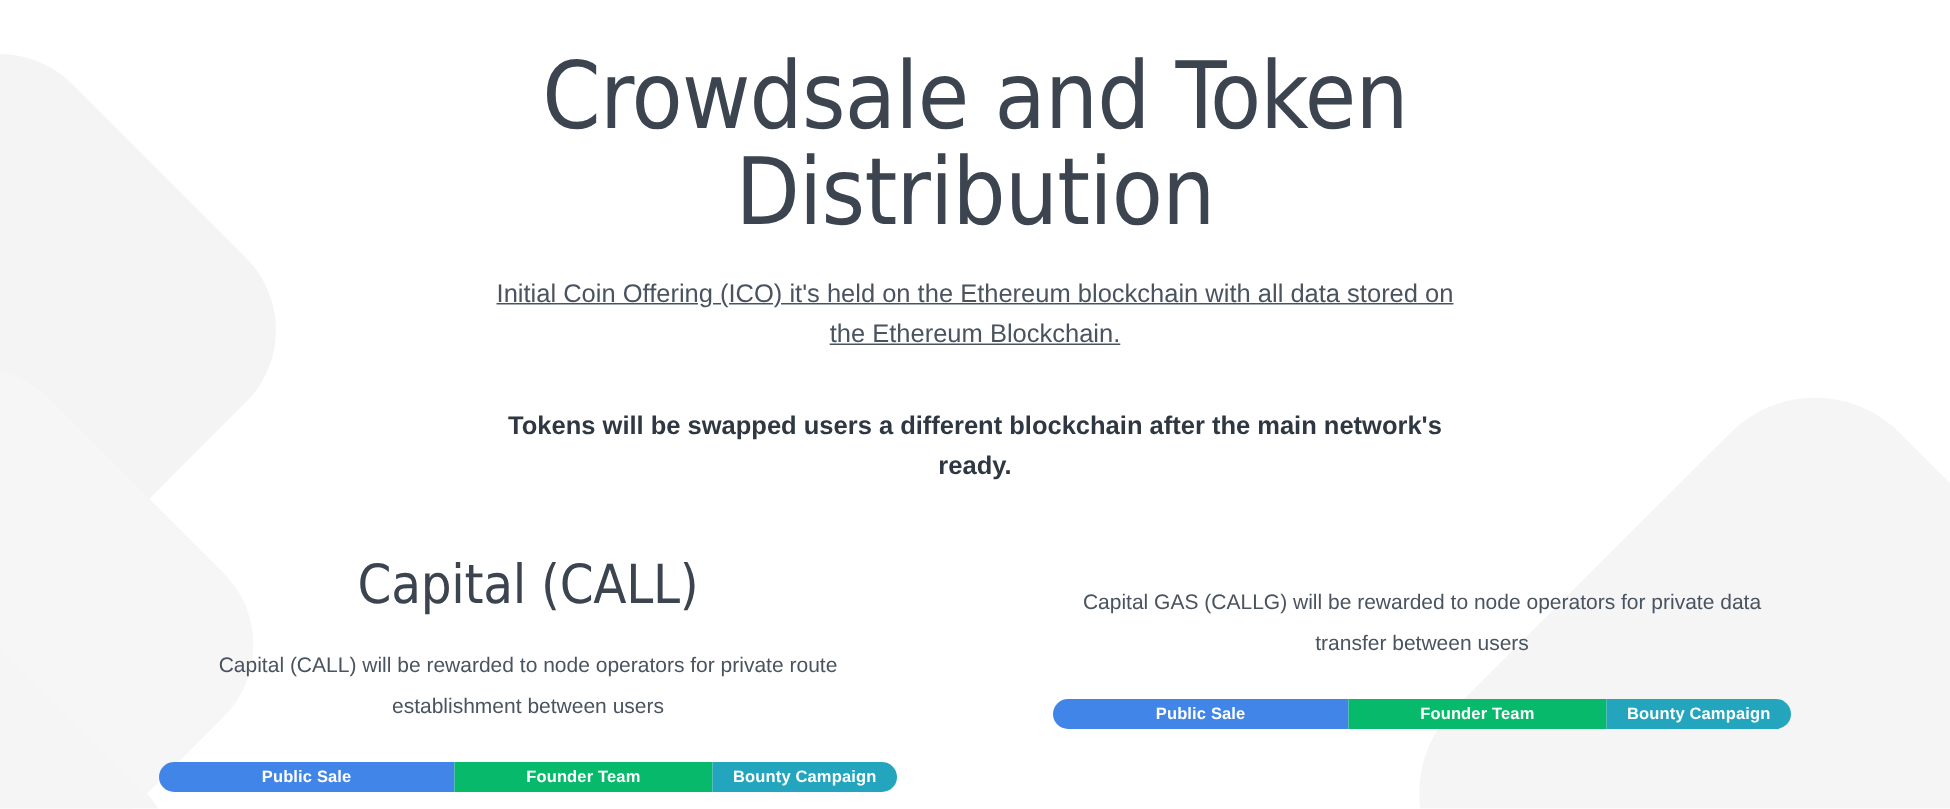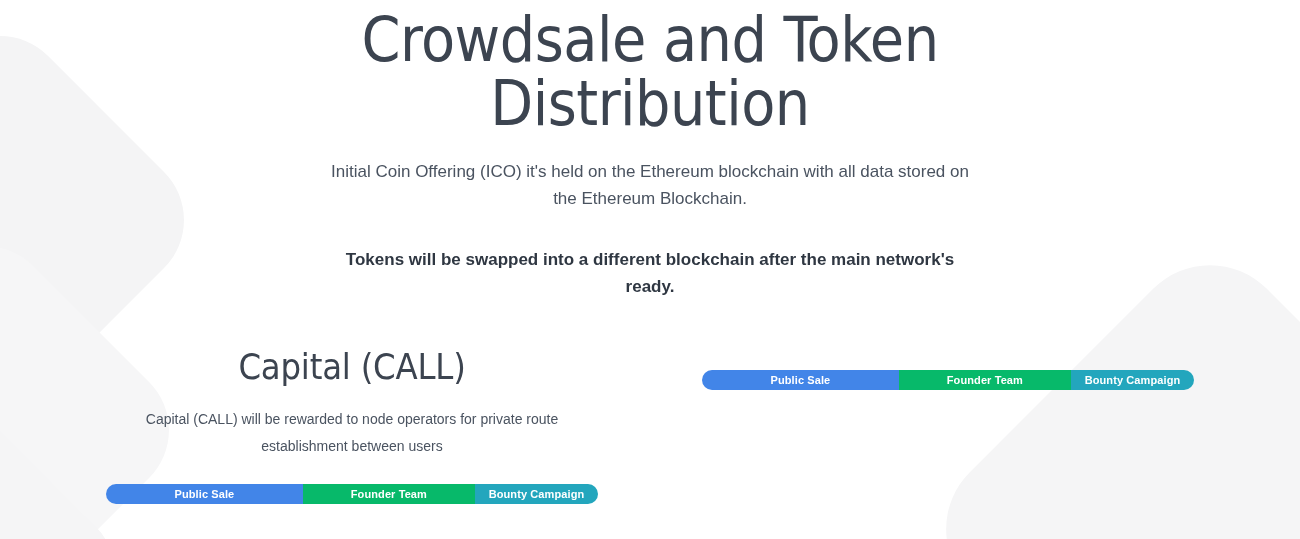--- a/index.html
+++ b/index.html
@@ -66,39 +66,40 @@
 
   
   .page {
     position: relative;
     z-index: 1;
     width: 1300px;
   }
 
   .hero {
     text-align: center;
-    padding-top: 8px;
+    padding-top: 32px;
   }
   .hero-title {
     font-family: "DejaVu Sans Condensed", "Liberation Sans", sans-serif;
     font-weight: 300;
     font-size: 62px;
     line-height: 64px;
     letter-spacing: -0.5px;
     color: #3c4450;
     margin: 0 auto;
     max-width: 640px;
   }
   .hero-sub {
     font-size: 17px;
     line-height: 27px;
     color: #4a5360;
     margin: 22px auto 0;
     max-width: 640px;
     font-weight: 400;
+    text-decoration: underline;
   }
   .hero-note {
     font-size: 17px;
     line-height: 27px;
     color: #2f3742;
     font-weight: 700;
     margin: 34px auto 0;
     max-width: 660px;
   }
 
@@ -162,36 +163,37 @@
   <div class="blob blob-b"></div>
   <div class="blob blob-c"></div>
   <div class="wedge-right"></div>
 </div>
 
 <div class="page">
 
   <section class="hero">
     <h1 class="hero-title">Crowdsale and Token Distribution</h1>
     <p class="hero-sub">Initial Coin Offering (ICO) it's held on the Ethereum blockchain with all data stored on the Ethereum Blockchain.</p>
-    <p class="hero-note">Tokens will be swapped into a different blockchain after the main network's ready.</p>
+    <p class="hero-note">Tokens will be swapped users a different blockchain after the main network's ready.</p>
   </section>
 
   <section class="tokens">
 
     <div class="token-col">
       <h2 class="token-title">Capital (CALL)</h2>
       <p class="token-desc">Capital (CALL) will be rewarded to node operators for private route establishment between users</p>
       <div class="dist-bar">
         <div class="seg" style="flex: 0 0 40%; background: rgb(66, 133, 232);">Public Sale</div>
         <div class="seg" style="flex: 0 0 35%; background: rgb(7, 185, 106);">Founder Team</div>
         <div class="seg" style="flex: 0 0 25%; background: rgb(35, 166, 189);">Bounty Campaign</div>
       </div>
     </div>
 
     <div class="token-col">
+      <p class="token-desc">Capital GAS (CALLG) will be rewarded to node operators for private data transfer between users</p>
       <div class="dist-bar">
         <div class="seg" style="flex: 0 0 40%; background: rgb(66, 133, 232);">Public Sale</div>
         <div class="seg" style="flex: 0 0 35%; background: rgb(7, 185, 106);">Founder Team</div>
         <div class="seg" style="flex: 0 0 25%; background: rgb(35, 166, 189);">Bounty Campaign</div>
       </div>
     </div>
 
   </section>
 </div>
 

